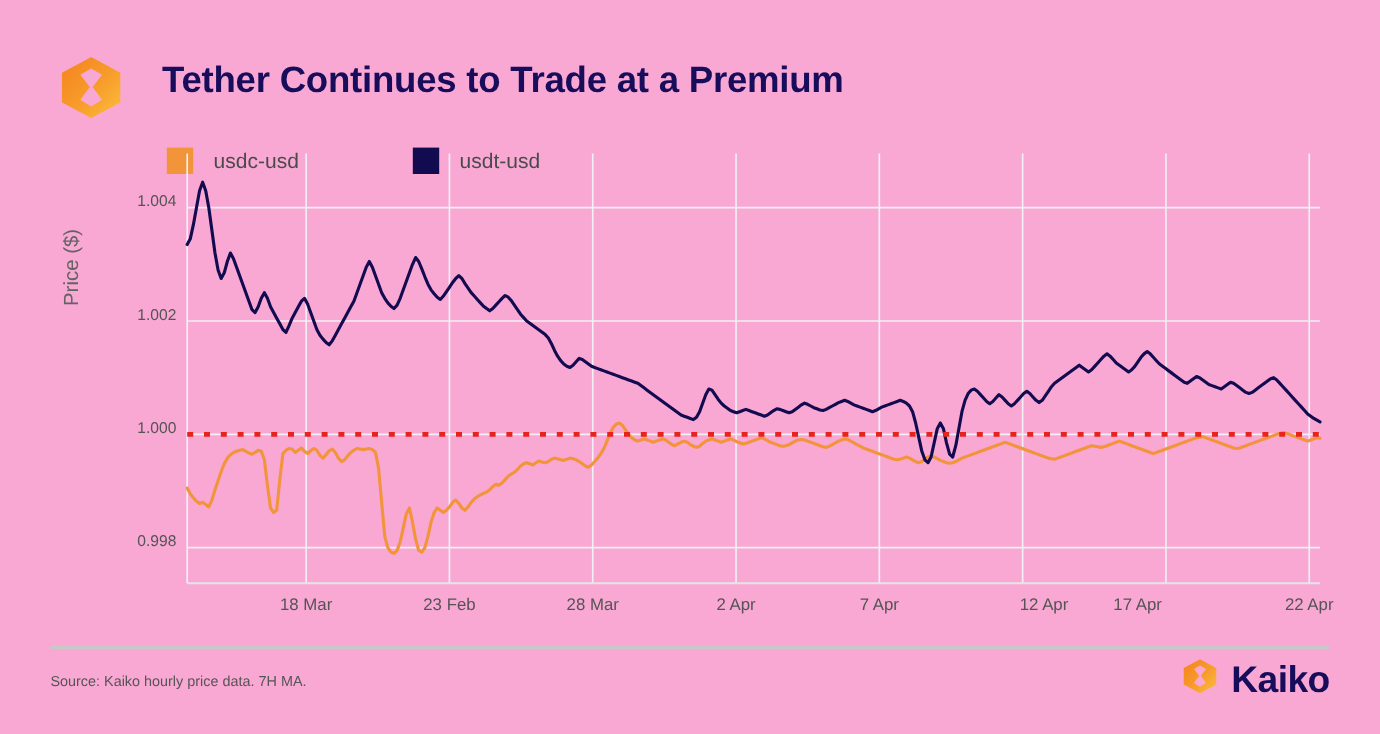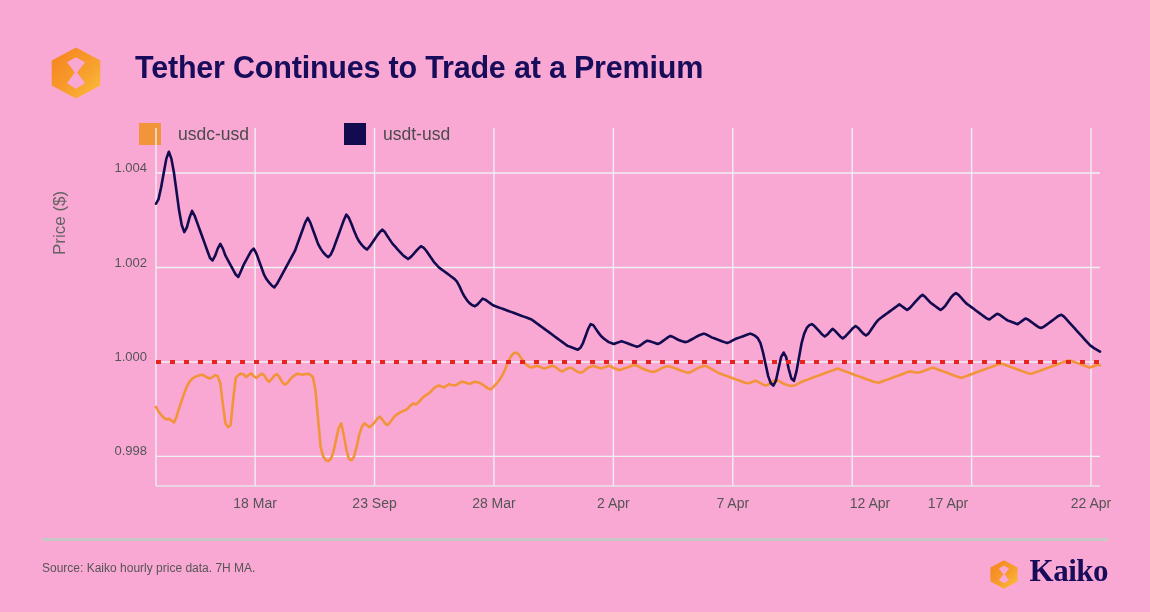--- a/index.html
+++ b/index.html
@@ -131,22 +131,21 @@
     font-size: 12px;
     color: #555555;
     white-space: nowrap;
   }
   .footer-brand {
     position: absolute;
     right: 42px;
     top: 549px;
     height: 40px;
     display: flex;
-    align-items: flex-end;
-    font-family: Liberation Serif, serif;
+    align-items: flex-start;
   }
   .footer-brand-mark {
     width: 32px;
     height: 29px;
     margin-right: 10px;
     flex: none;
   }
   .footer-brand-text {
     font-size: 31px;
     font-weight: bold;
@@ -211,21 +210,21 @@
         <line x1="971.616" x2="971.616" y1="128" y2="486" stroke="#EFEFF4" stroke-width="1.4"></line>
         <line x1="1091.032" x2="1091.032" y1="128" y2="486" stroke="#EFEFF4" stroke-width="1.4"></line>
         <line x1="156" x2="1100" y1="486" y2="486" stroke="#E4E4EA" stroke-width="1.6"></line>
         <line x1="156" x2="156" y1="128" y2="486" stroke="#EFEFF4" stroke-width="1.4"></line>
         <path d="M156.00 406.81 L158.57 411.53 L161.14 414.83 L163.72 417.67 L166.29 419.56 L168.86 418.61 L171.43 420.50 L174.01 422.39 L176.58 416.72 L179.15 408.22 L181.72 400.67 L184.29 393.11 L186.87 386.50 L189.44 381.78 L192.01 378.94 L194.58 377.06 L197.16 376.11 L199.73 375.17 L202.30 374.69 L204.87 376.11 L207.44 377.53 L210.02 378.47 L212.59 377.06 L215.16 375.17 L217.73 376.11 L220.31 383.19 L222.88 404.44 L225.45 423.33 L228.02 427.11 L230.59 425.22 L233.17 399.72 L235.74 378.00 L238.31 375.17 L240.88 373.75 L243.46 374.22 L246.03 377.06 L248.60 375.17 L251.17 373.28 L253.74 376.11 L256.32 378.00 L258.89 375.64 L261.46 373.75 L264.03 375.17 L266.60 379.42 L269.18 381.78 L271.75 378.94 L274.32 375.64 L276.89 374.22 L279.47 377.06 L282.04 381.78 L284.61 384.61 L287.18 383.19 L289.75 379.89 L292.33 377.06 L294.90 375.17 L297.47 373.75 L300.04 374.22 L302.62 374.69 L305.19 374.22 L307.76 373.75 L310.33 374.69 L312.90 377.06 L315.48 390.28 L318.05 418.61 L320.62 446.94 L323.19 456.39 L325.77 460.17 L328.34 461.11 L330.91 458.75 L333.48 451.67 L336.05 439.86 L338.63 428.06 L341.20 423.33 L343.77 435.14 L346.34 449.31 L348.92 458.75 L351.49 460.17 L354.06 456.39 L356.63 446.94 L359.20 435.14 L361.78 427.11 L364.35 423.33 L366.92 425.22 L369.49 427.11 L372.07 425.22 L374.64 422.39 L377.21 418.61 L379.78 416.72 L382.35 419.56 L384.93 423.33 L387.50 425.22 L390.07 422.39 L392.64 418.61 L395.22 415.78 L397.79 413.89 L400.36 412.47 L402.93 411.06 L405.50 410.11 L408.08 408.22 L410.65 405.39 L413.22 403.50 L415.79 404.44 L418.37 402.56 L420.94 399.72 L423.51 396.89 L426.08 395.00 L428.65 393.58 L431.23 391.22 L433.80 388.39 L436.37 386.50 L438.94 385.56 L441.51 386.50 L444.09 387.44 L446.66 385.56 L449.23 384.14 L451.80 385.08 L454.38 385.56 L456.95 384.61 L459.52 382.72 L462.09 381.78 L464.66 382.25 L467.24 383.19 L469.81 383.67 L472.38 382.72 L474.95 381.78 L477.53 382.25 L480.10 383.19 L482.67 384.61 L485.24 386.50 L487.81 388.39 L490.39 389.33 L492.96 387.44 L495.53 384.61 L498.10 381.78 L500.68 378.00 L503.25 373.75 L505.82 367.61 L508.39 361.00 L510.96 356.28 L513.54 353.44 L516.11 352.50 L518.68 354.39 L521.25 358.17 L523.83 361.94 L526.40 364.78 L528.97 366.67 L531.54 367.61 L534.11 366.67 L536.69 365.72 L539.26 366.67 L541.83 367.61 L544.40 368.56 L546.98 367.61 L549.55 366.67 L552.12 365.72 L554.69 366.67 L557.26 368.56 L559.84 370.44 L562.41 371.39 L564.98 369.97 L567.55 368.56 L570.13 367.61 L572.70 368.56 L575.27 370.44 L577.84 371.86 L580.41 372.81 L582.99 371.86 L585.56 369.50 L588.13 367.61 L590.70 366.67 L593.28 365.72 L595.85 366.67 L598.42 367.61 L600.99 368.56 L603.56 367.61 L606.14 366.67 L608.71 365.72 L611.28 366.67 L613.85 368.08 L616.43 369.03 L619.00 369.97 L621.57 369.50 L624.14 368.56 L626.71 367.61 L629.29 366.67 L631.86 365.72 L634.43 364.78 L637.00 365.72 L639.57 367.14 L642.15 368.56 L644.72 369.50 L647.29 370.44 L649.86 371.39 L652.44 371.86 L655.01 371.39 L657.58 370.44 L660.15 369.03 L662.72 367.61 L665.30 366.67 L667.87 366.19 L670.44 366.67 L673.01 367.61 L675.59 368.56 L678.16 369.50 L680.73 370.44 L683.30 371.39 L685.87 372.33 L688.45 372.81 L691.02 371.86 L693.59 370.44 L696.16 369.03 L698.74 367.61 L701.31 366.67 L703.88 365.72 L706.45 366.19 L709.02 367.61 L711.60 369.03 L714.17 370.44 L716.74 371.86 L719.31 373.28 L721.89 374.22 L724.46 375.17 L727.03 376.11 L729.60 377.06 L732.17 378.00 L734.75 378.94 L737.32 379.89 L739.89 380.83 L742.46 381.78 L745.04 382.72 L747.61 383.19 L750.18 382.72 L752.75 381.78 L755.32 380.83 L757.90 381.78 L760.47 383.19 L763.04 384.61 L765.61 385.56 L768.19 384.61 L770.76 382.72 L773.33 380.83 L775.90 379.89 L778.47 380.83 L781.05 382.25 L783.62 383.67 L786.19 384.61 L788.76 385.56 L791.34 386.03 L793.91 385.56 L796.48 384.61 L799.05 383.19 L801.62 381.78 L804.20 380.83 L806.77 379.89 L809.34 378.94 L811.91 378.00 L814.49 377.06 L817.06 376.11 L819.63 375.17 L822.20 374.22 L824.77 373.28 L827.35 372.33 L829.92 371.39 L832.49 370.44 L835.06 369.50 L837.63 368.56 L840.21 369.50 L842.78 370.44 L845.35 371.39 L847.92 372.33 L850.50 373.28 L853.07 374.22 L855.64 375.17 L858.21 376.11 L860.78 377.06 L863.36 378.00 L865.93 378.94 L868.50 379.89 L871.07 380.83 L873.65 381.78 L876.22 382.25 L878.79 382.72 L881.36 381.78 L883.93 380.83 L886.51 379.89 L889.08 378.94 L891.65 378.00 L894.22 377.06 L896.80 376.11 L899.37 375.17 L901.94 374.22 L904.51 373.28 L907.08 372.33 L909.66 371.39 L912.23 371.86 L914.80 372.33 L917.37 372.81 L919.95 372.33 L922.52 371.39 L925.09 370.44 L927.66 369.50 L930.23 368.56 L932.81 367.61 L935.38 368.56 L937.95 369.50 L940.52 370.44 L943.10 371.39 L945.67 372.33 L948.24 373.28 L950.81 374.22 L953.38 375.17 L955.96 376.11 L958.53 377.06 L961.10 378.00 L963.67 377.06 L966.25 376.11 L968.82 375.17 L971.39 374.22 L973.96 373.28 L976.53 372.33 L979.11 371.39 L981.68 370.44 L984.25 369.50 L986.82 368.56 L989.40 367.61 L991.97 366.67 L994.54 365.72 L997.11 364.78 L999.68 364.31 L1002.26 363.83 L1004.83 364.78 L1007.40 365.72 L1009.97 366.67 L1012.54 367.61 L1015.12 368.56 L1017.69 369.50 L1020.26 370.44 L1022.83 371.39 L1025.41 372.33 L1027.98 373.28 L1030.55 373.75 L1033.12 373.28 L1035.69 372.33 L1038.27 371.39 L1040.84 370.44 L1043.41 369.50 L1045.98 368.56 L1048.56 367.61 L1051.13 366.67 L1053.70 365.72 L1056.27 364.78 L1058.84 363.83 L1061.42 362.89 L1063.99 361.94 L1066.56 361.00 L1069.13 360.53 L1071.71 361.00 L1074.28 361.94 L1076.85 362.89 L1079.42 363.83 L1081.99 364.78 L1084.57 365.72 L1087.14 366.67 L1089.71 367.61 L1092.28 366.67 L1094.86 365.72 L1097.43 364.78 L1100.00 365.25" fill="none" stroke="#F2943A" stroke-width="2.6" stroke-linejoin="round" stroke-linecap="round"></path>
         <path d="M156.00 203.75 L158.57 199.03 L161.14 187.22 L163.72 173.06 L166.29 158.89 L168.86 151.81 L171.43 158.89 L174.01 173.06 L176.58 191.94 L179.15 210.83 L181.72 225.00 L184.29 232.08 L186.87 227.36 L189.44 217.92 L192.01 210.83 L194.58 215.56 L197.16 222.64 L199.73 229.72 L202.30 236.81 L204.87 243.89 L207.44 250.97 L210.02 258.06 L212.59 260.42 L215.16 255.69 L217.73 248.61 L220.31 243.89 L222.88 248.61 L225.45 255.69 L228.02 260.42 L230.59 265.14 L233.17 269.86 L235.74 274.58 L238.31 276.94 L240.88 271.28 L243.46 265.14 L246.03 260.42 L248.60 255.69 L251.17 250.97 L253.74 248.61 L256.32 253.33 L258.89 260.42 L261.46 267.50 L264.03 274.58 L266.60 279.31 L269.18 282.61 L271.75 285.44 L274.32 287.33 L276.89 284.03 L279.47 279.31 L282.04 274.58 L284.61 269.86 L287.18 265.14 L289.75 260.42 L292.33 255.69 L294.90 250.97 L297.47 243.89 L300.04 236.81 L302.62 229.72 L305.19 222.64 L307.76 217.92 L310.33 222.64 L312.90 229.72 L315.48 236.81 L318.05 243.89 L320.62 248.61 L323.19 252.39 L325.77 255.22 L328.34 257.11 L330.91 254.28 L333.48 248.61 L336.05 241.53 L338.63 234.44 L341.20 227.36 L343.77 220.28 L346.34 214.61 L348.92 217.92 L351.49 224.06 L354.06 230.67 L356.63 236.81 L359.20 241.53 L361.78 244.83 L364.35 247.67 L366.92 249.56 L369.49 246.72 L372.07 242.94 L374.64 239.17 L377.21 235.39 L379.78 232.08 L382.35 229.72 L384.93 232.08 L387.50 236.33 L390.07 240.11 L392.64 243.89 L395.22 246.72 L397.79 249.56 L400.36 252.39 L402.93 255.22 L405.50 257.11 L408.08 259.00 L410.65 257.11 L413.22 254.28 L415.79 251.44 L418.37 248.61 L420.94 246.25 L423.51 247.67 L426.08 250.50 L428.65 254.28 L431.23 258.06 L433.80 261.83 L436.37 264.67 L438.94 267.50 L441.51 269.39 L444.09 271.28 L446.66 273.17 L449.23 275.06 L451.80 276.94 L454.38 278.83 L456.95 281.67 L459.52 286.39 L462.09 292.06 L464.66 296.78 L467.24 300.56 L469.81 303.39 L472.38 305.28 L474.95 306.22 L477.53 304.33 L480.10 301.50 L482.67 298.67 L485.24 299.61 L487.81 301.50 L490.39 303.39 L492.96 305.28 L495.53 306.22 L498.10 307.17 L500.68 308.11 L503.25 309.06 L505.82 310.00 L508.39 310.94 L510.96 311.89 L513.54 312.83 L516.11 313.78 L518.68 314.72 L521.25 315.67 L523.83 316.61 L526.40 317.56 L528.97 318.50 L531.54 319.44 L534.11 321.33 L536.69 323.22 L539.26 325.11 L541.83 327.00 L544.40 328.89 L546.98 330.78 L549.55 332.67 L552.12 334.56 L554.69 336.44 L557.26 338.33 L559.84 340.22 L562.41 342.11 L564.98 344.00 L567.55 345.89 L570.13 346.83 L572.70 347.78 L575.27 348.72 L577.84 349.67 L580.41 347.78 L582.99 343.06 L585.56 335.97 L588.13 328.89 L590.70 324.17 L593.28 325.11 L595.85 328.89 L598.42 332.67 L600.99 335.97 L603.56 338.33 L606.14 340.22 L608.71 342.11 L611.28 343.06 L613.85 344.00 L616.43 343.06 L619.00 342.11 L621.57 341.17 L624.14 342.11 L626.71 343.06 L629.29 344.00 L631.86 344.94 L634.43 345.89 L637.00 346.83 L639.57 345.89 L642.15 344.00 L644.72 342.11 L647.29 340.69 L649.86 341.17 L652.44 342.11 L655.01 343.06 L657.58 344.00 L660.15 343.06 L662.72 341.17 L665.30 339.28 L667.87 337.39 L670.44 335.97 L673.01 336.92 L675.59 338.33 L678.16 339.75 L680.73 340.69 L683.30 341.64 L685.87 342.11 L688.45 341.17 L691.02 339.75 L693.59 338.33 L696.16 336.92 L698.74 335.50 L701.31 334.56 L703.88 333.61 L706.45 334.56 L709.02 335.97 L711.60 337.39 L714.17 338.33 L716.74 339.28 L719.31 340.22 L721.89 341.17 L724.46 342.11 L727.03 343.06 L729.60 342.11 L732.17 340.69 L734.75 339.28 L737.32 338.33 L739.89 337.39 L742.46 336.44 L745.04 335.50 L747.61 334.56 L750.18 333.61 L752.75 334.56 L755.32 335.97 L757.90 338.33 L760.47 343.06 L763.04 352.50 L765.61 364.31 L768.19 376.11 L770.76 383.19 L773.33 385.56 L775.90 380.83 L778.47 369.03 L781.05 357.22 L783.62 352.50 L786.19 357.22 L788.76 369.03 L791.34 378.47 L793.91 380.83 L796.48 371.39 L799.05 357.22 L801.62 343.06 L804.20 333.61 L806.77 327.94 L809.34 325.11 L811.91 324.17 L814.49 326.06 L817.06 328.89 L819.63 331.72 L822.20 334.56 L824.77 336.44 L827.35 334.56 L829.92 331.72 L832.49 328.89 L835.06 330.78 L837.63 333.61 L840.21 336.44 L842.78 338.33 L845.35 336.44 L847.92 333.61 L850.50 330.78 L853.07 327.94 L855.64 326.06 L858.21 327.94 L860.78 330.78 L863.36 333.61 L865.93 335.50 L868.50 333.61 L871.07 329.83 L873.65 326.06 L876.22 322.28 L878.79 319.44 L881.36 317.56 L883.93 315.67 L886.51 313.78 L889.08 311.89 L891.65 310.00 L894.22 308.11 L896.80 306.22 L899.37 304.33 L901.94 306.22 L904.51 308.11 L907.08 310.00 L909.66 308.11 L912.23 305.28 L914.80 302.44 L917.37 299.61 L919.95 296.78 L922.52 294.89 L925.09 296.78 L927.66 299.61 L930.23 302.44 L932.81 304.33 L935.38 306.22 L937.95 308.11 L940.52 310.00 L943.10 308.11 L945.67 305.28 L948.24 301.50 L950.81 297.72 L953.38 294.89 L955.96 293.00 L958.53 294.89 L961.10 297.72 L963.67 300.56 L966.25 303.39 L968.82 305.28 L971.39 307.17 L973.96 309.06 L976.53 310.94 L979.11 312.83 L981.68 314.72 L984.25 316.61 L986.82 318.50 L989.40 319.44 L991.97 317.56 L994.54 315.67 L997.11 313.78 L999.68 314.72 L1002.26 316.61 L1004.83 318.50 L1007.40 320.39 L1009.97 321.33 L1012.54 322.28 L1015.12 323.22 L1017.69 324.17 L1020.26 322.28 L1022.83 320.39 L1025.41 318.50 L1027.98 319.44 L1030.55 321.33 L1033.12 323.22 L1035.69 325.11 L1038.27 327.00 L1040.84 327.94 L1043.41 327.00 L1045.98 325.11 L1048.56 323.22 L1051.13 321.33 L1053.70 319.44 L1056.27 317.56 L1058.84 315.67 L1061.42 314.72 L1063.99 316.61 L1066.56 319.44 L1069.13 322.28 L1071.71 325.11 L1074.28 327.94 L1076.85 330.78 L1079.42 333.61 L1081.99 336.44 L1084.57 339.28 L1087.14 342.11 L1089.71 344.94 L1092.28 346.83 L1094.86 348.72 L1097.43 350.14 L1100.00 351.56" fill="none" stroke="#120B4F" stroke-width="2.6" stroke-linejoin="round" stroke-linecap="round"></path>
         <line x1="156" x2="1100" y1="361.9444444444449" y2="361.9444444444449" stroke="#E8231E" stroke-width="4" stroke-dasharray="5 9" stroke-linecap="butt"></line>
       </svg>
     <div id="xtick-host">
         <div class="xtick" style="left: 255.12px;">18 Mar</div>
-        <div class="xtick" style="left: 374.536px;">23 Sep</div>
+        <div class="xtick" style="left: 374.536px;">23 Feb</div>
         <div class="xtick" style="left: 493.952px;">28 Mar</div>
         <div class="xtick" style="left: 613.368px;">2 Apr</div>
         <div class="xtick" style="left: 732.784px;">7 Apr</div>
         <div class="xtick" style="left: 870px;">12 Apr</div>
         <div class="xtick" style="left: 948px;">17 Apr</div>
         <div class="xtick" style="left: 1091.03px;">22 Apr</div>
       </div>
   </div>
 
   <div class="footer-divider"></div>

